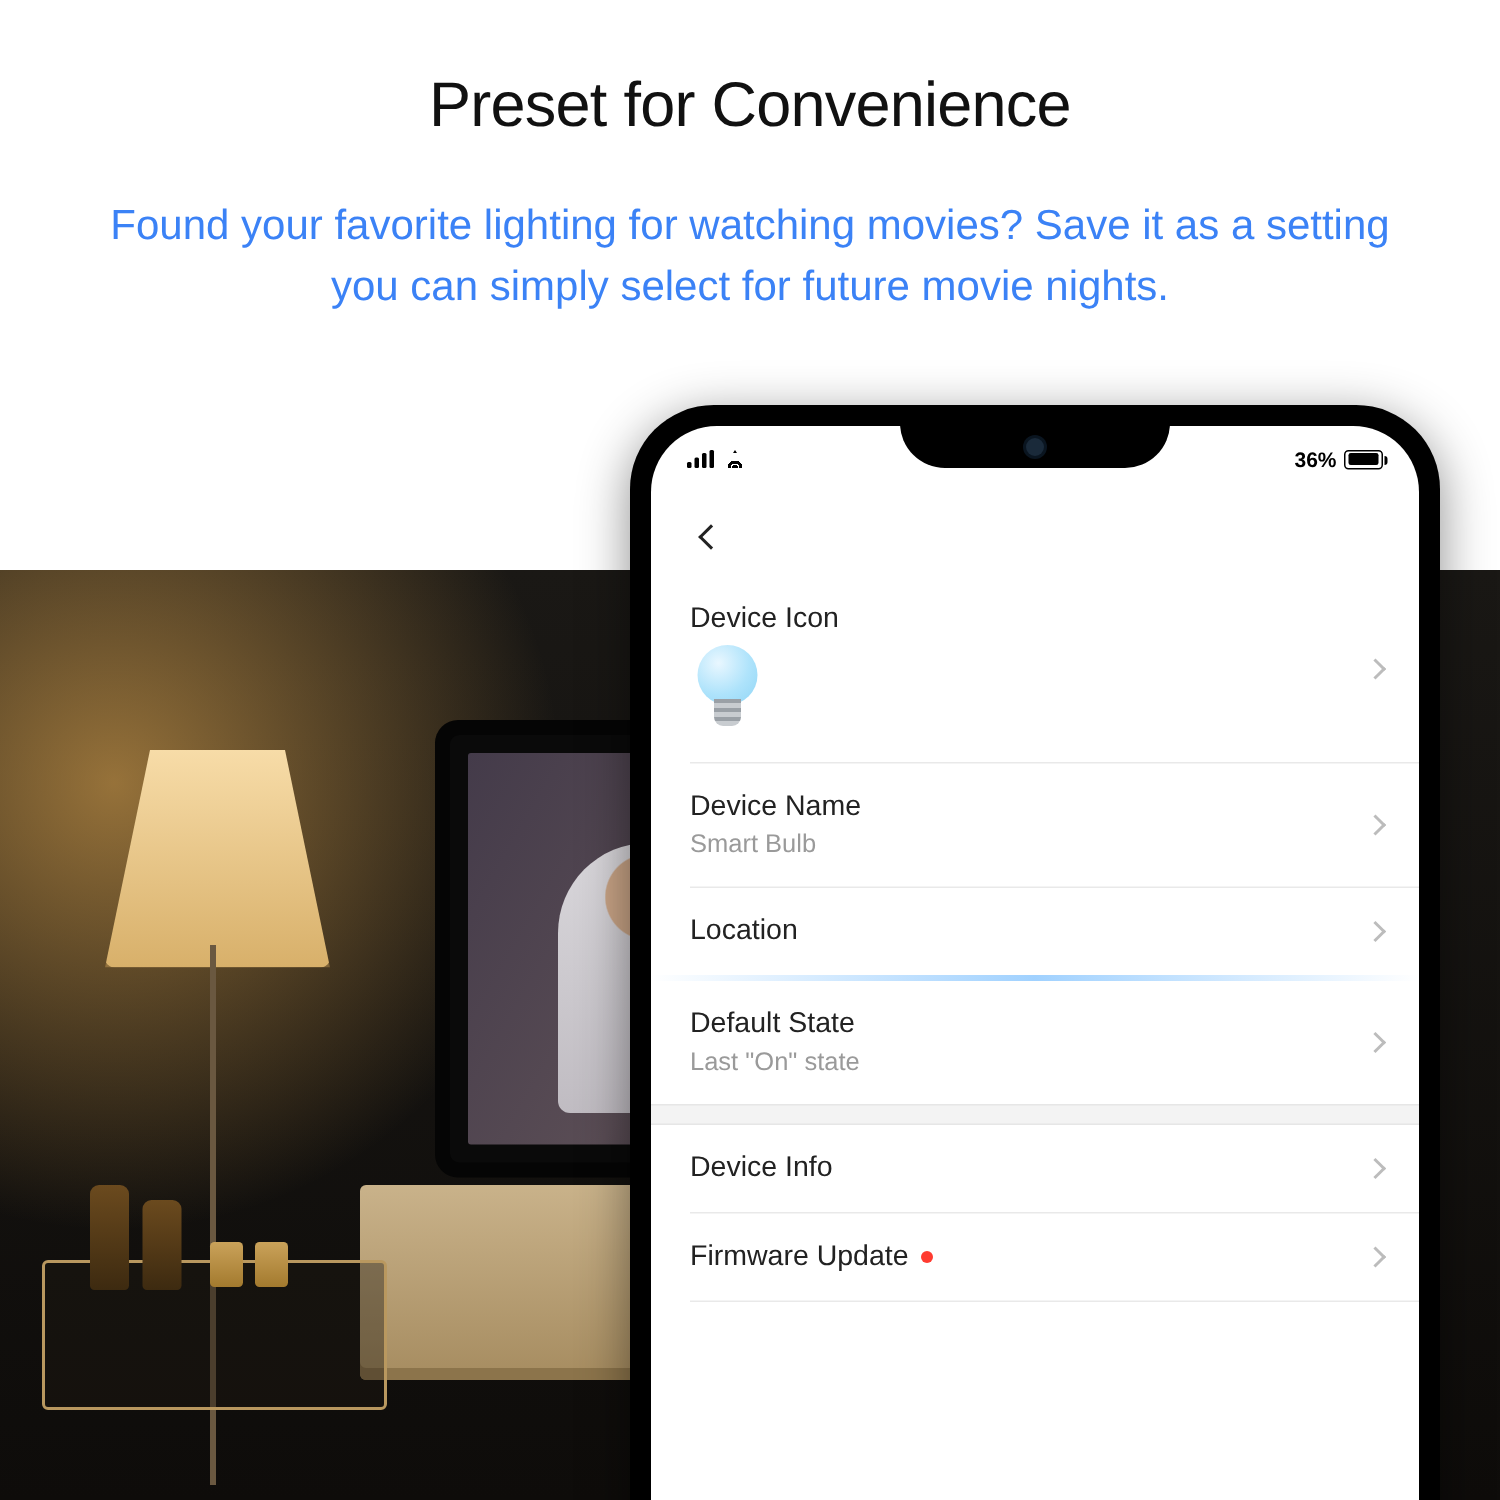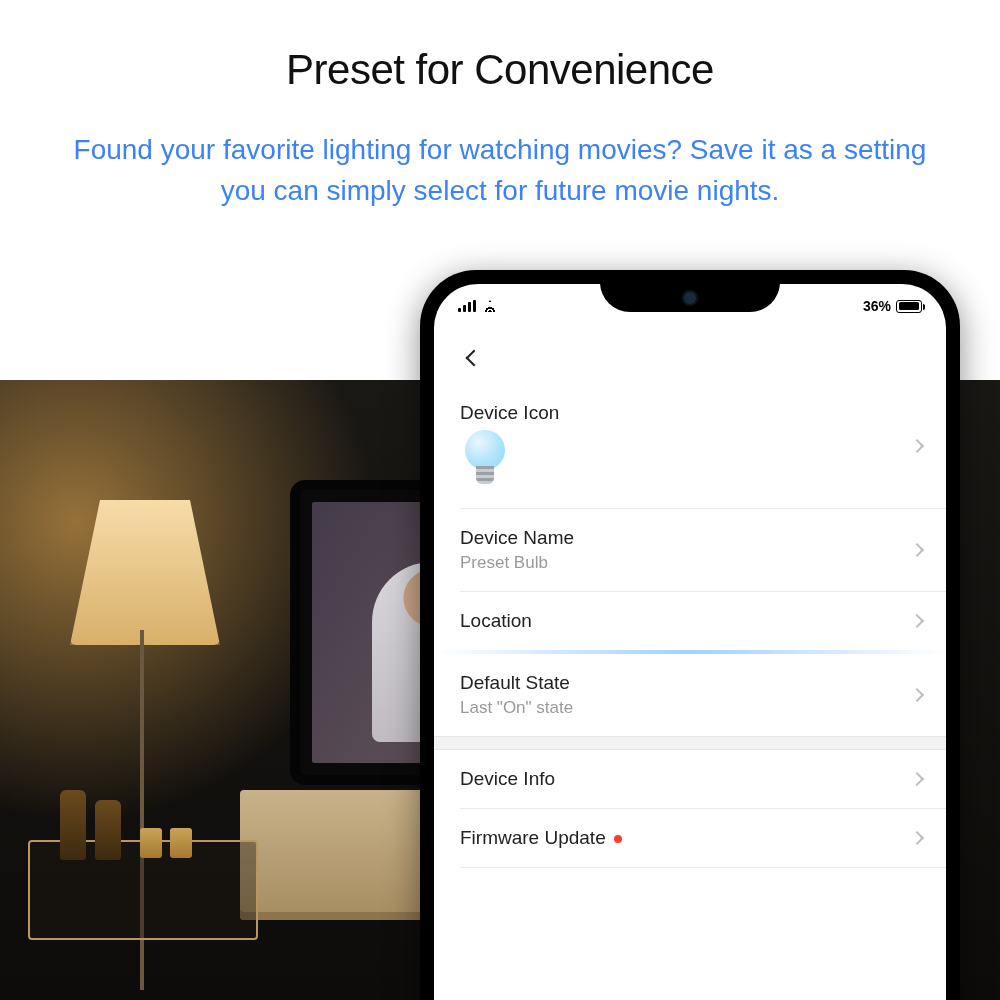--- a/index.html
+++ b/index.html
@@ -128,21 +128,21 @@
           <div class="icon-bulb">
             <div class="glass"></div>
               <div class="base"></div>
           </div>
           <div class="row-chev"></div>
         </div>
         <div class="sep"></div>
 
         <div class="row">
           <div class="row-label">Device Name</div>
-          <div class="row-value">Preset Bulb</div>
+          <div class="row-value">Smart Bulb</div>
           <div class="row-chev"></div>
         </div>
         <div class="sep"></div>
 
         <div class="row">
           <div class="row-label">Location</div>
           <div class="row-chev"></div>
         </div>
 
         <div class="glow-line"></div>

